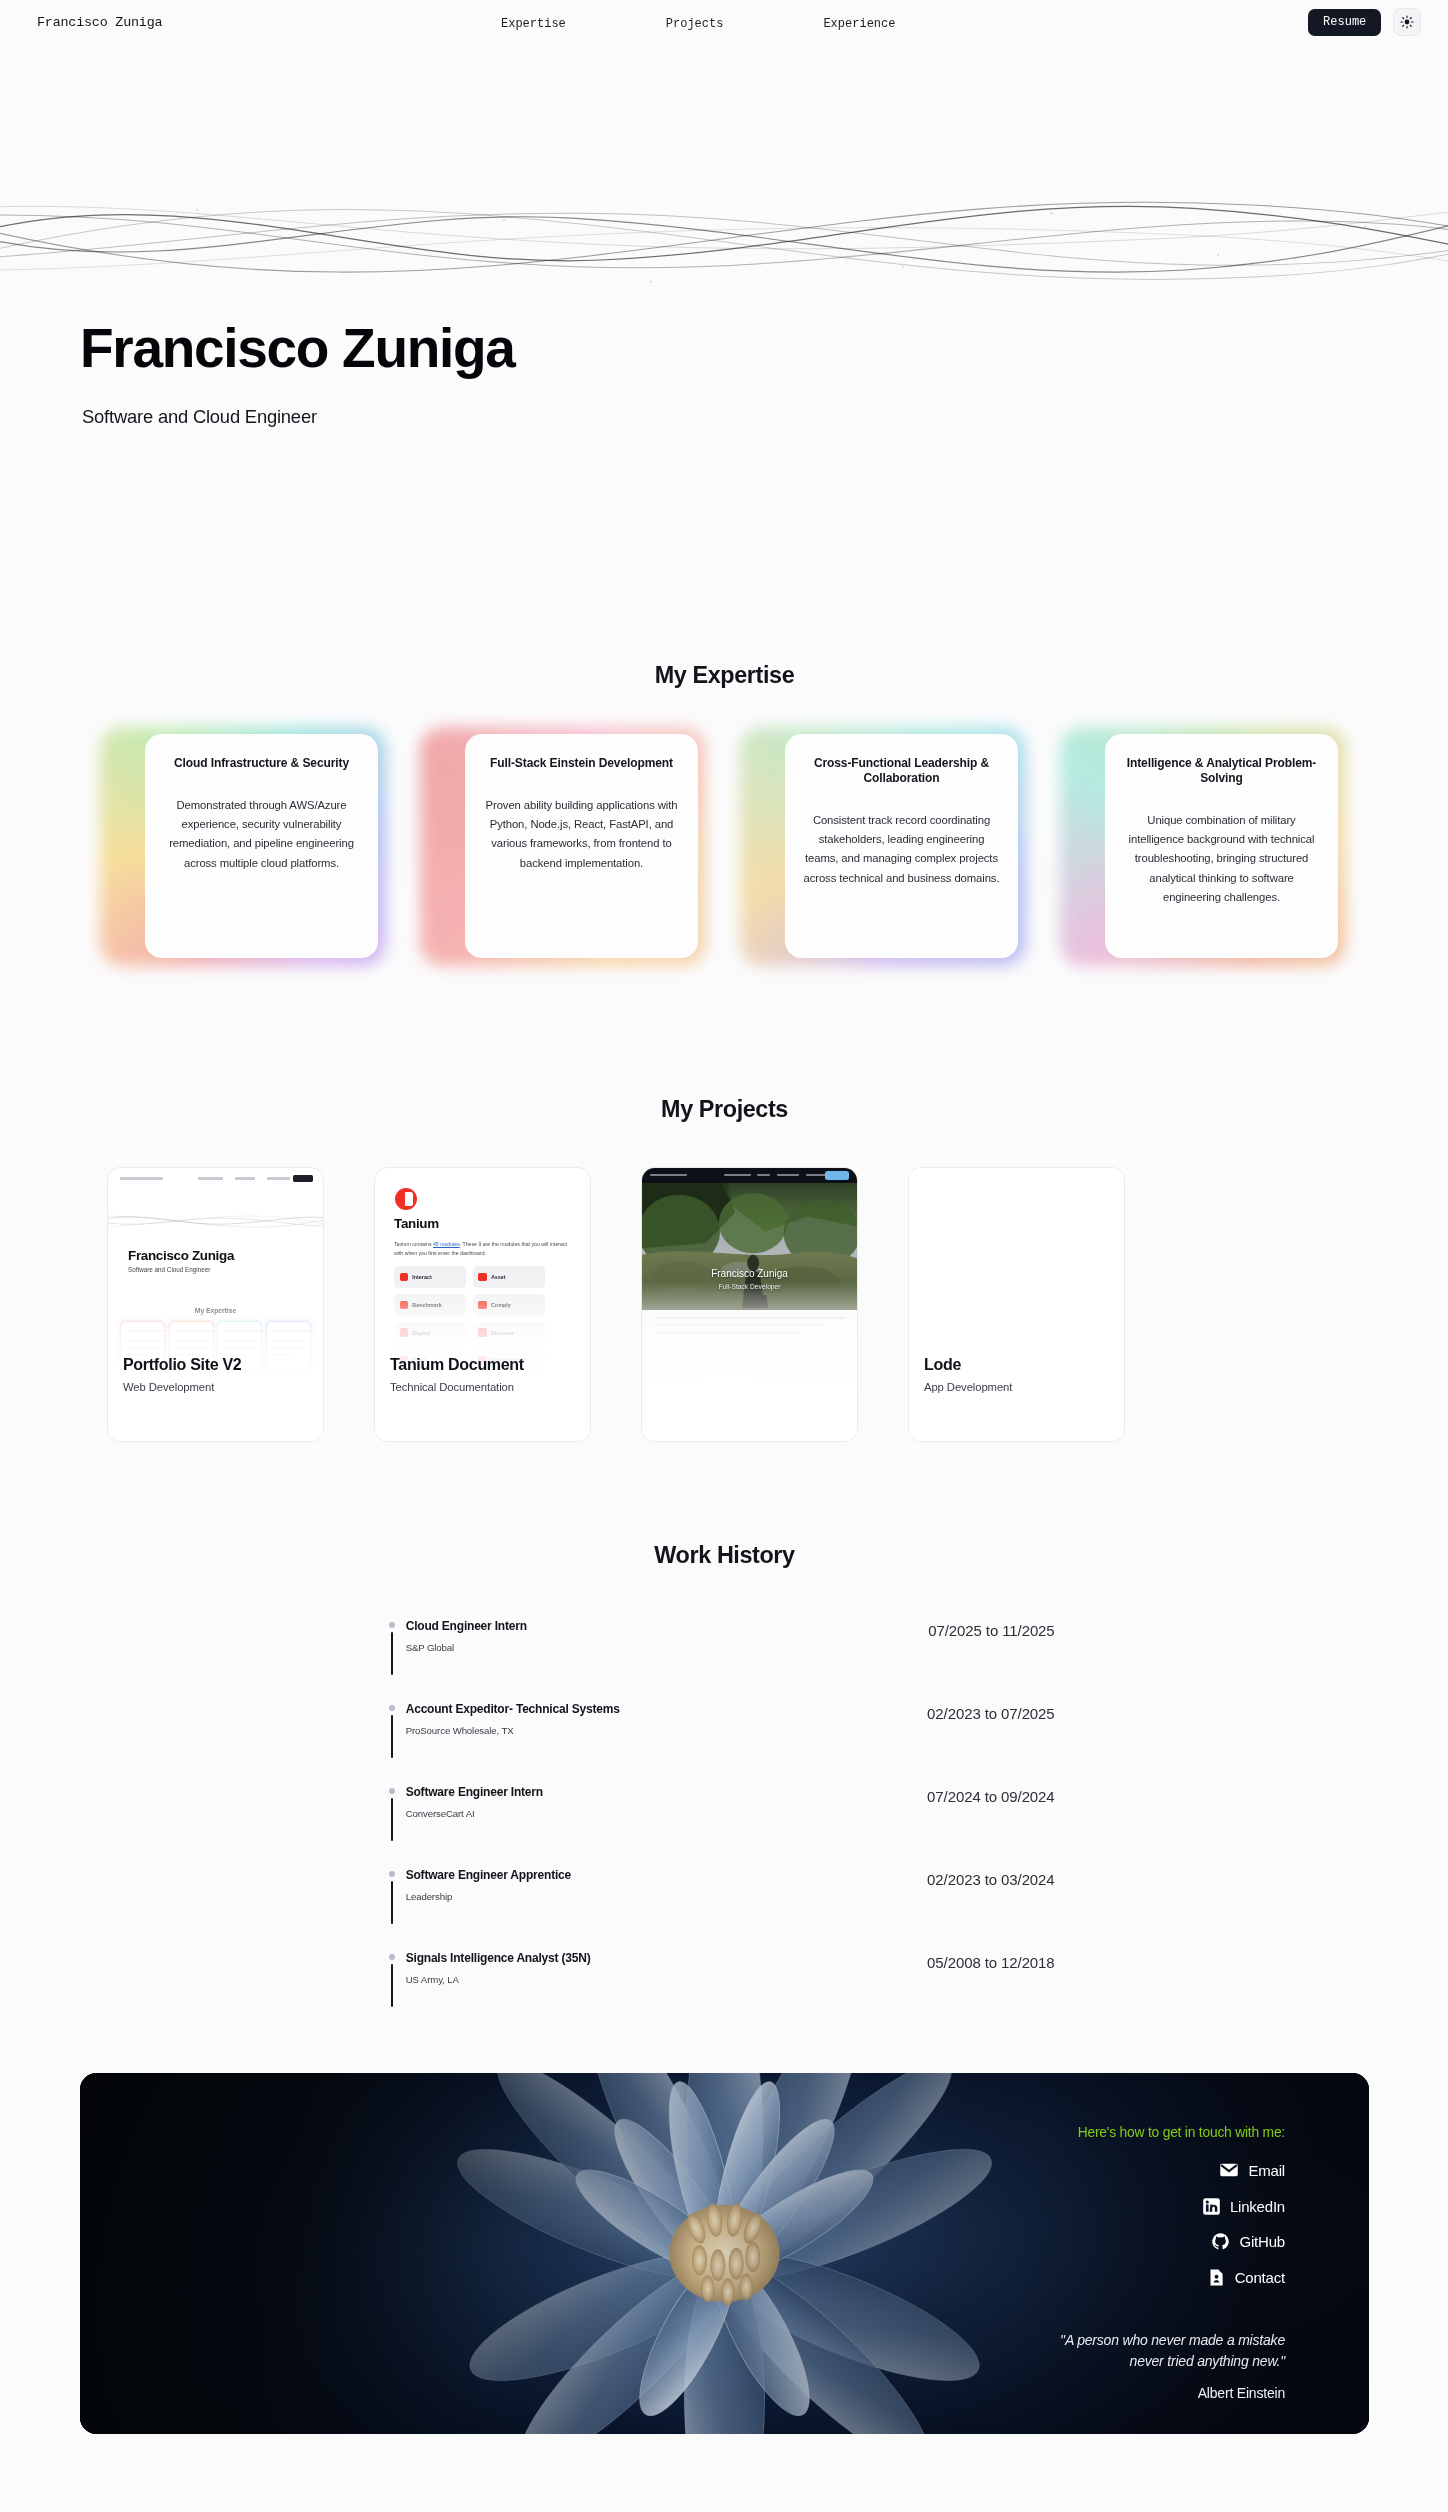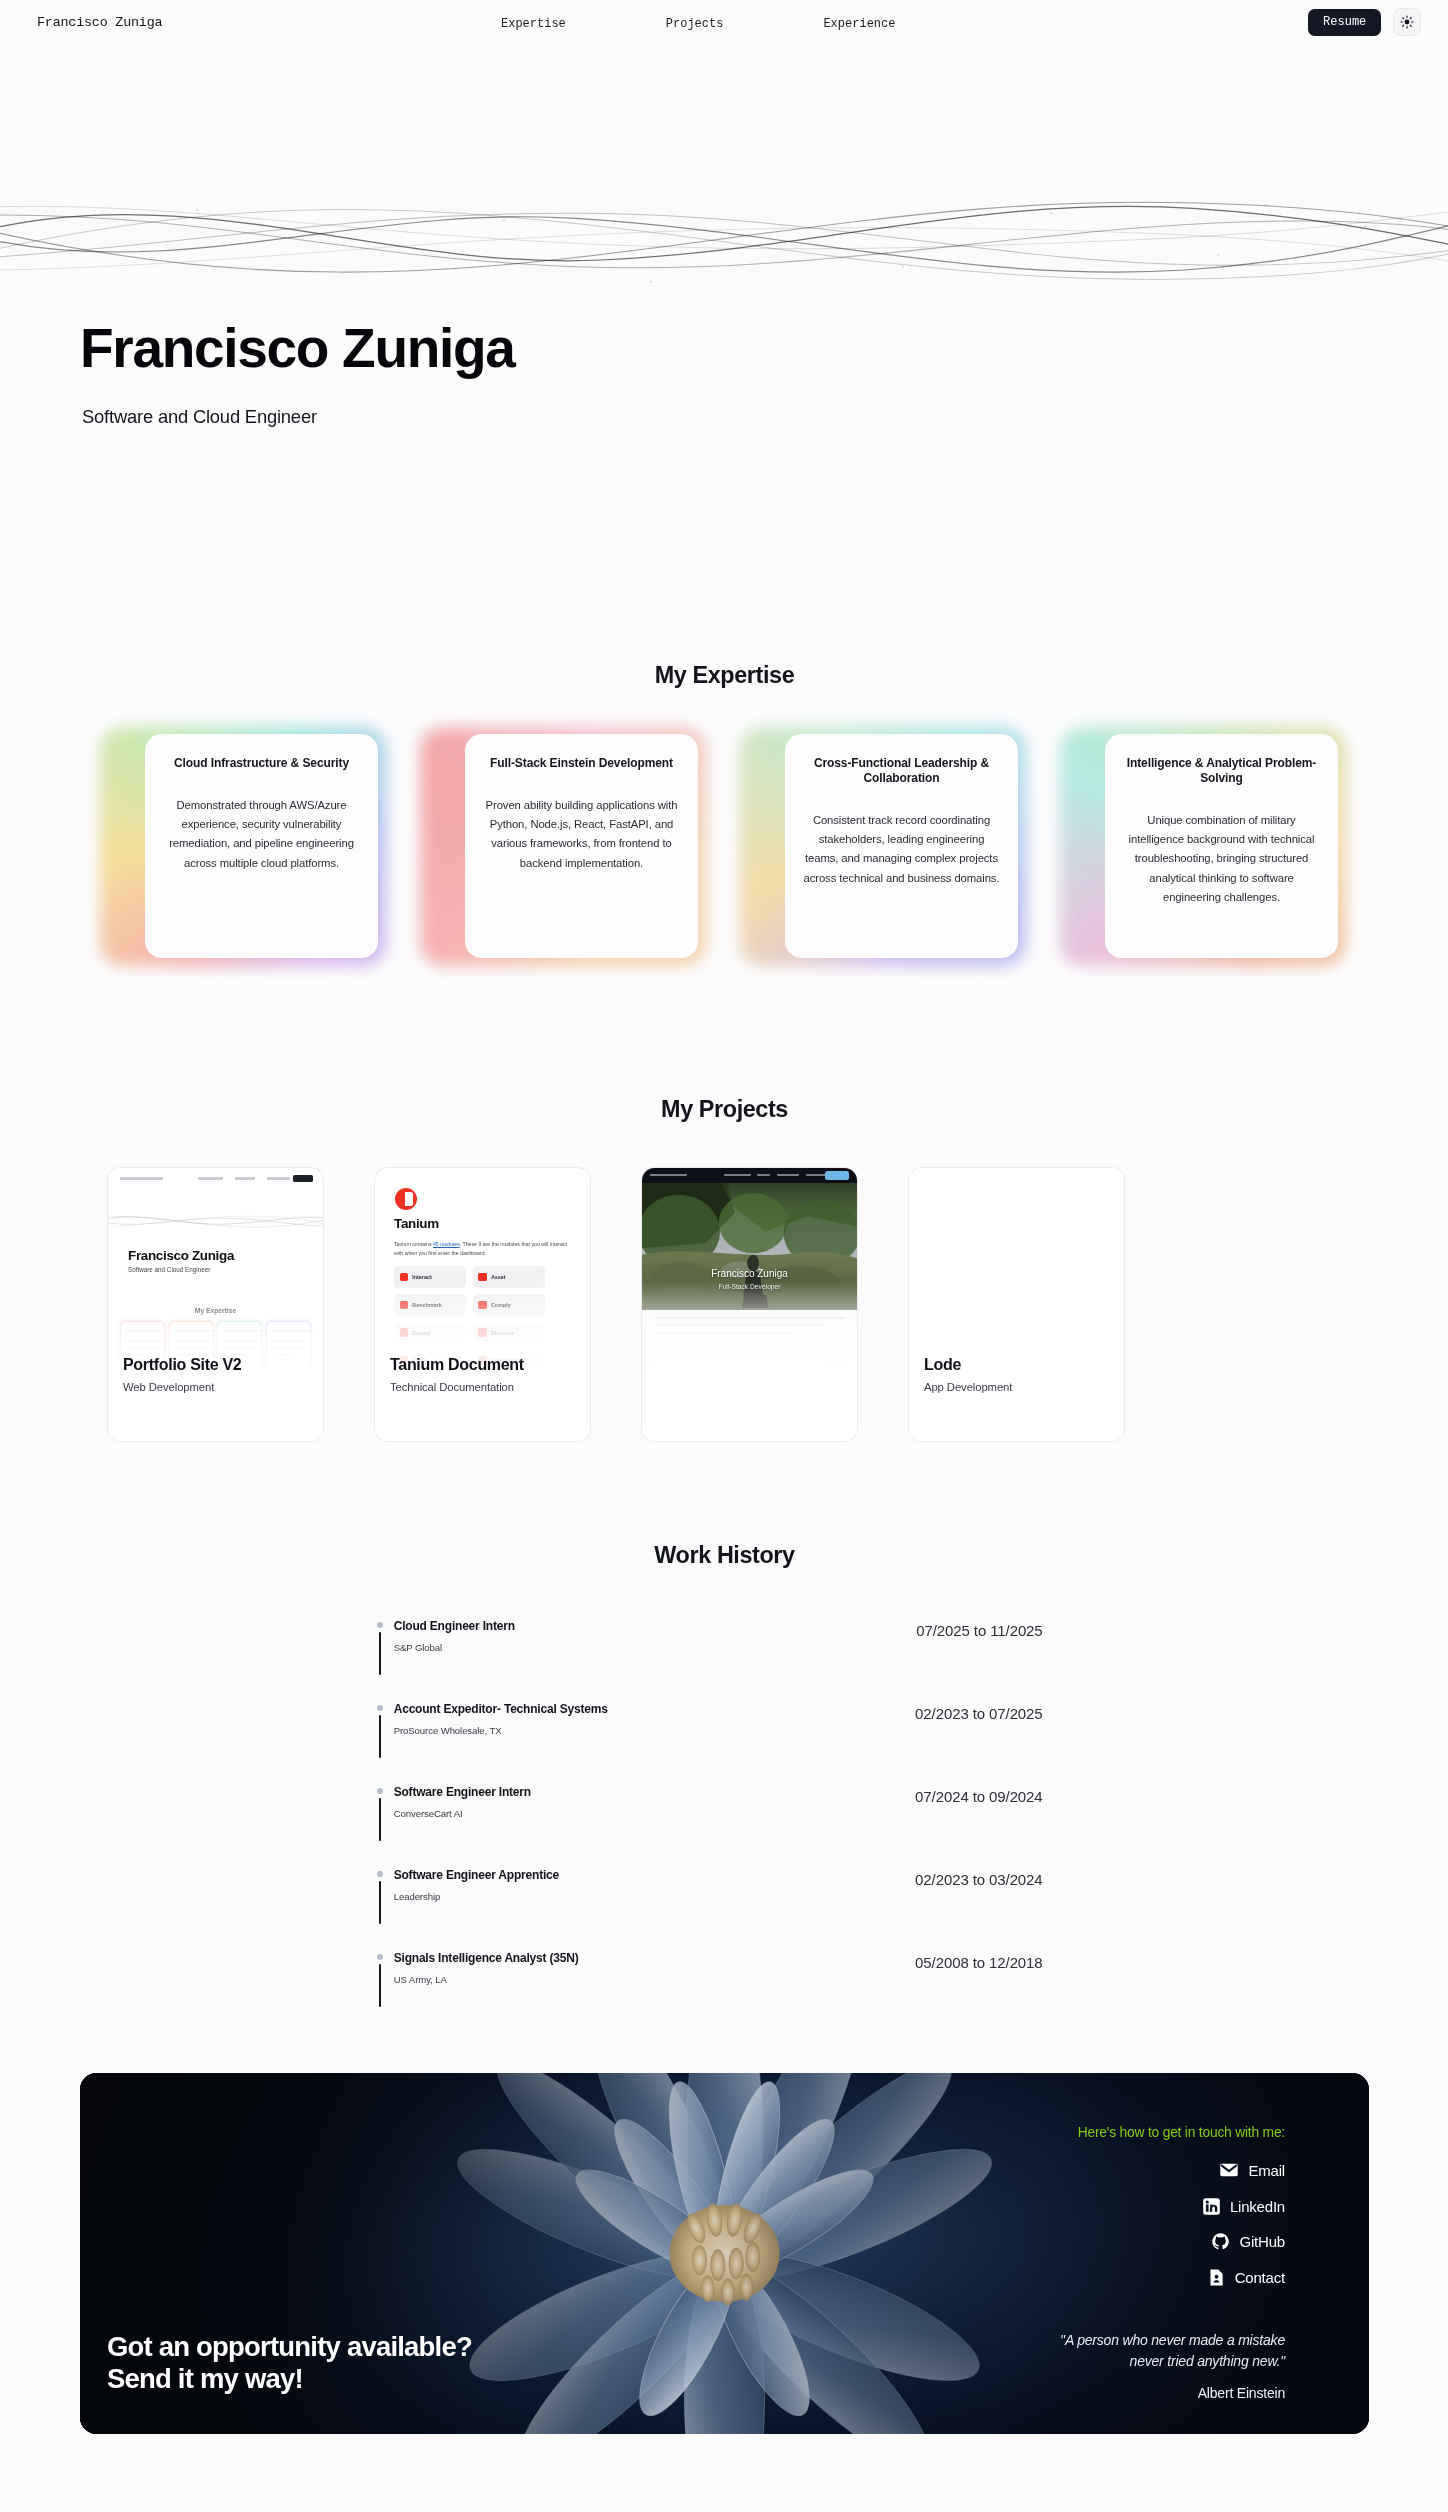--- a/index.html
+++ b/index.html
@@ -166,21 +166,21 @@
   .pp-btn { position:absolute; right:8.3px; top:3.3px; width:23.4px; height:8.3px; border-radius:2.5px; background:#6fb7e8; }
   .pp-photo { position:absolute; top:15px; left:0; right:0; height:127px; overflow:hidden; }
   .pp-name { position:absolute; top:100px; width:100%; text-align:center; color:#fff; font-size:10px; font-weight:500; z-index:3; text-shadow:0 0.8px 2.5px rgba(0,0,0,.6); }
   .pp-role { position:absolute; top:115px; width:100%; text-align:center; color:#e9eaee; font-size:6.7px; z-index:3; text-shadow:0 0.8px 2.5px rgba(0,0,0,.6); }
   .pp-body { position:absolute; top:142px; left:0; right:0; bottom:0; background:#f7f7f9; }
   .pp-tl { position:absolute; left:11.7px; right:11.7px; height:2.1px; background:#dcdee4; border-radius:1.7px; }
   .pp-chips { position:absolute; top:40px; left:10px; right:10px; display:flex; gap:5.8px; }
   .pp-chip { flex:1; height:38px; border-radius:4.2px; }
 
   
-  .work { position:absolute; left:377px; top:1619px; width:684px;text-decoration:underline; }
+  .work { position:absolute; left:389px; top:1619px; width:684px;text-decoration:underline; }
   .job { position:relative; height:83px; }
   .job-dot { position:absolute; left:0; top:3.3px; width:5.8px; height:5.8px; border-radius:50%; background:#b6bcc9; }
   .job-bar { position:absolute; left:2.1px; top:13.4px; width:1.7px; height:43px; background:#15171d; border-radius:1.7px; }
   .job-title { position:absolute; left:16.7px; top:0px; font-size:12px; font-weight:700; color:#12141b; letter-spacing:-0.2px; }
   .job-org { position:absolute; left:16.7px; top:22.5px; font-size:9.6px; color:#3a3d47; letter-spacing:-0.1px; }
   .job-date { position:absolute; right:18.4px; top:2.5px; font-size:15px; color:#2c2f38; letter-spacing:-0.1px; }
 
   
   .footer {
     position:absolute; left:80px; top:2073px; width:1289px; height:361px;
@@ -662,23 +662,19 @@
     <a class="f-link">
       <svg width="18.4" height="19" viewBox="0 0 24 24">
         <path fill="#fff" d="M4.6,1.6 h10.2 L20.4,7.4 V22.4 H4.6 Z"></path>
         <circle cx="12.4" cy="11" r="2.5" fill="#0b1220"></circle>
         <path d="M8.3,18.6 a4.2,4.2 0 0 1 8.2,0 Z" fill="#0b1220"></path>
       </svg>
       <span>Contact</span>
     </a>
   </div>
 
-  <div class="f-cta">
-    <div>Got an opportunity available?</div>
-    <div>Send it my way!</div>
-  </div>
   <div class="f-quote">
     <div>"A person who never made a mistake</div>
     <div>never tried anything new."</div>
   </div>
   <div class="f-author">Albert Einstein</div>
 </div>
 
 
 </body></html>

